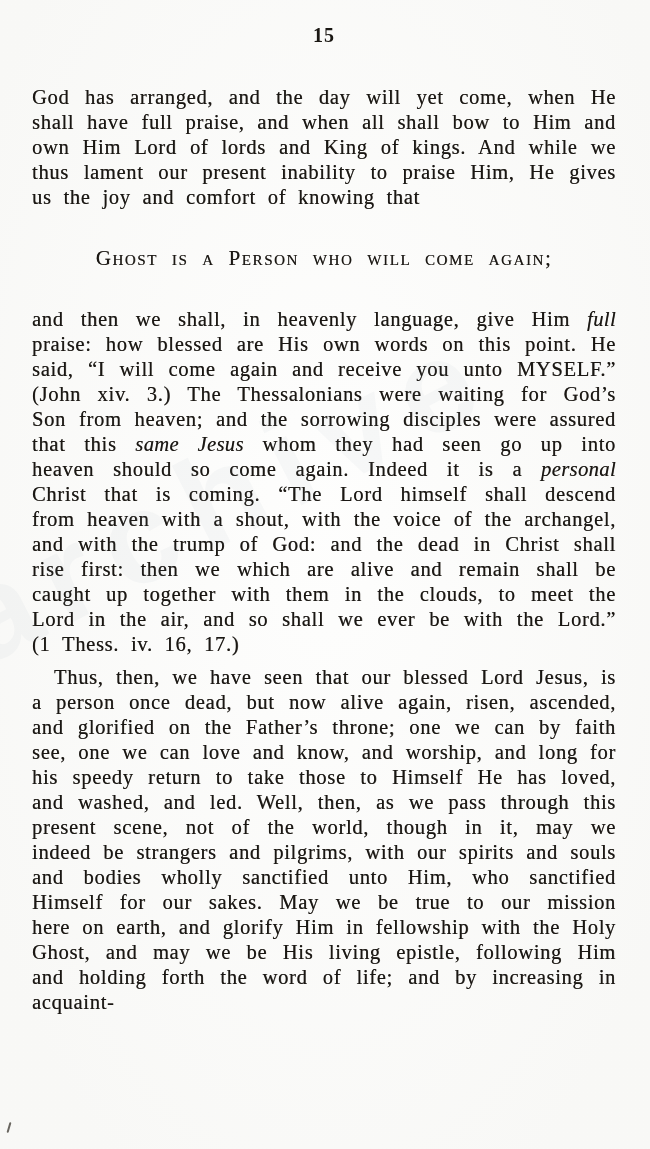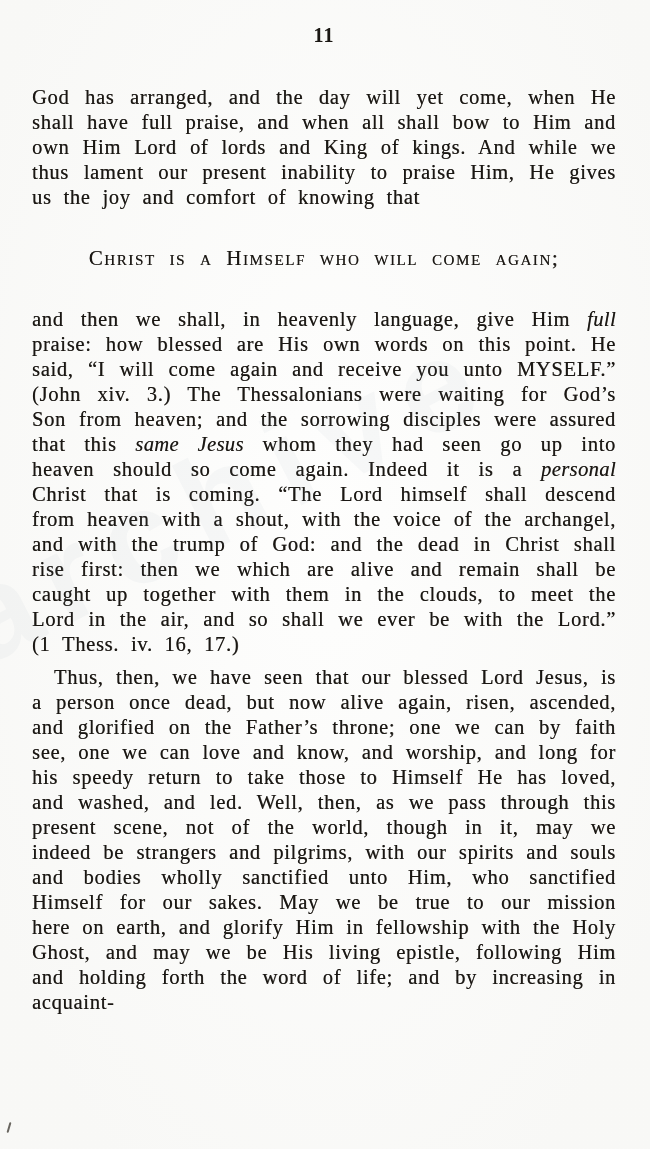--- a/index.html
+++ b/index.html
@@ -89,27 +89,27 @@
     border-radius: 1px;
   }
 </style>
 </head>
 <body>
 
 <div class="page">
 
   <div class="watermark">archive</div>
 
-  <div class="page-number">11</div>
+  <div class="page-number">15</div>
 
   <div class="body-text">
 
     <p>God has arranged, and the day will yet come, when He shall have full praise, and when all shall bow to Him and own Him Lord of lords and King of kings.  And while we thus lament our present inability to praise Him, He gives us the joy and comfort of knowing that</p>
 
-    <h2 class="heading">Christ is a Himself who will come again;</h2>
+    <h2 class="heading">Ghost is a Person who will come again;</h2>
 
     <p><span>and then we shall, in heavenly language, give Him </span><i>full</i><span> praise: how blessed are His own words on this point.  He said, “I will come again and receive you unto MYSELF.” (John xiv. 3.)  The Thessalonians were waiting for God’s Son from heaven; and the sorrowing disciples were assured that this </span><i>same Jesus</i><span> whom they had seen go up into heaven should so come again.  Indeed it is a </span><i>personal</i><span> Christ that is coming.  “The Lord himself shall descend from heaven with a shout, with the voice of the archangel, and with the trump of God: and the dead in Christ shall rise first: then we which are alive and remain shall be caught up together with them in the clouds, to meet the Lord in the air, and so shall we ever be with the Lord.” (1 Thess. iv. 16, 17.)</span></p>
 
     <p class="indent">Thus, then, we have seen that our blessed Lord Jesus, is a person once dead, but now alive again, risen, ascended, and glorified on the Father’s throne; one we can by faith see, one we can love and know, and worship, and long for his speedy return to take those to Himself He has loved, and washed, and led.  Well, then, as we pass through this present scene, not of the world, though in it, may we indeed be strangers and pilgrims, with our spirits and souls and bodies wholly sanctified unto Him, who sanctified Himself for our sakes.  May we be true to our mission here on earth, and glorify Him in fellowship with the Holy Ghost, and may we be His living epistle, following Him and holding forth the word of life; and by increasing in acquaint-</p>
 
   </div>
 
   <div class="stray-mark"></div>
 
 </div>

